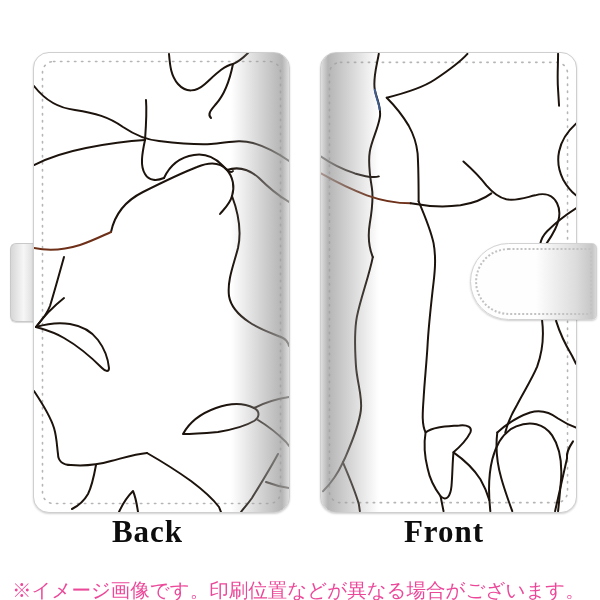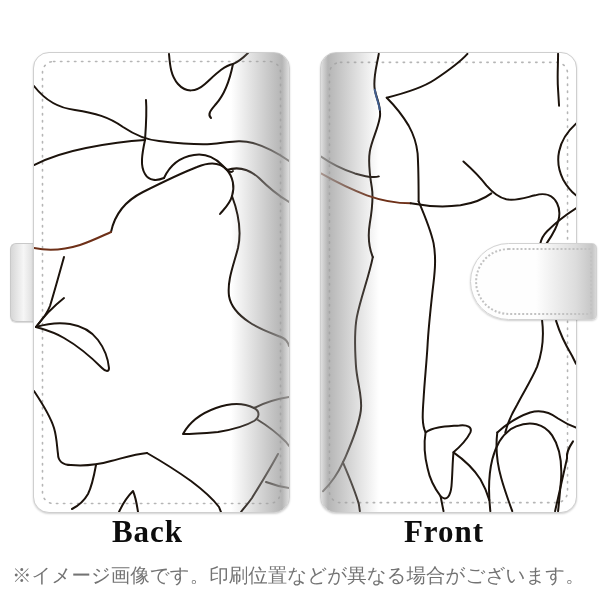--- a/index.html
+++ b/index.html
@@ -34,21 +34,21 @@
   .tab-stitch{
     position:absolute;inset:4px;border:2px dotted #c2c2c2;border-radius:34px 3px 3px 34px;
   }
   .case-label{
     position:absolute;top:515px;height:34px;text-align:center;
     font-family:"Liberation Serif",serif;font-weight:bold;font-size:31px;color:#0d0d0d;
     line-height:34px;letter-spacing:1px;
   }
   .label-back{left:33px;width:255px;transform:translateX(-13px);}
   .label-front{left:320px;width:256px;transform:translateX(-4px);}
-  .footnotes{position:absolute;left:12px;top:565px;color:#737373;}
+  .footnotes{position:absolute;left:12px;top:580px;color:#ec4899;}
   .footnote{font-size:19.5px;line-height:21px;white-space:nowrap;}
 </style>
 </head>
 <body>
 
 <div class="stage">
 
   <div class="tab-back"></div>
 
   <div class="case case-back">

